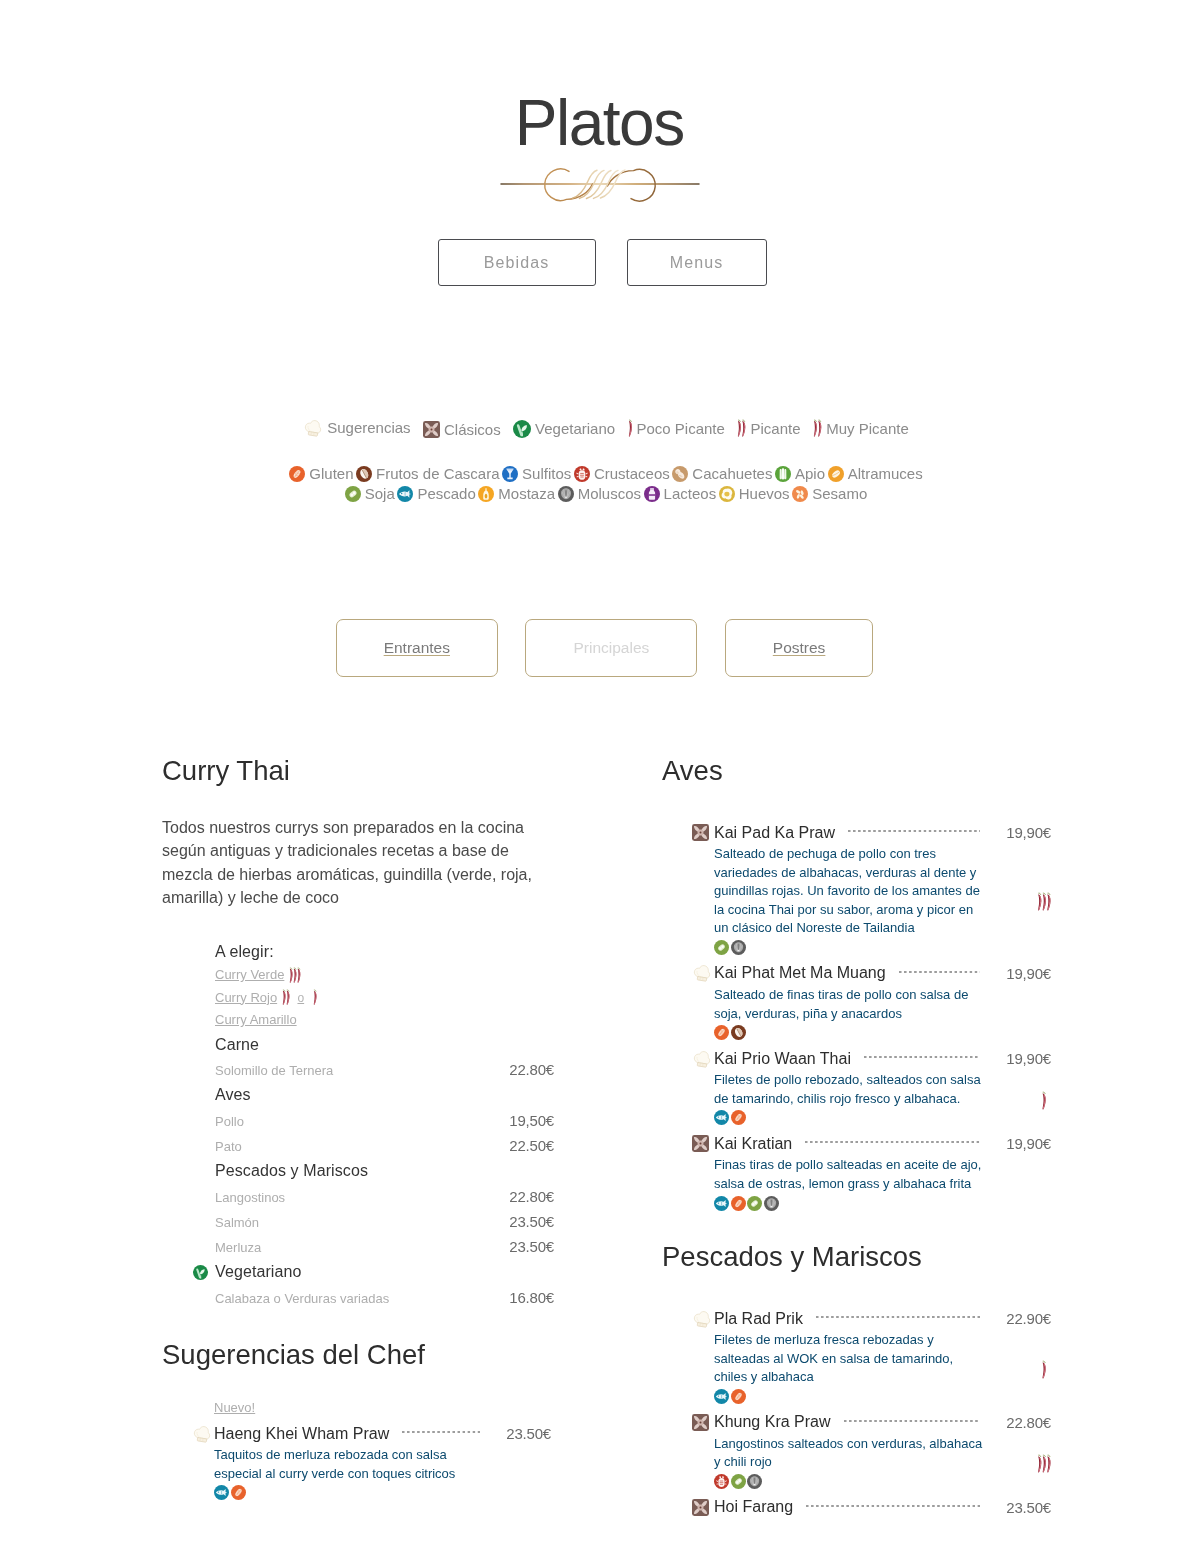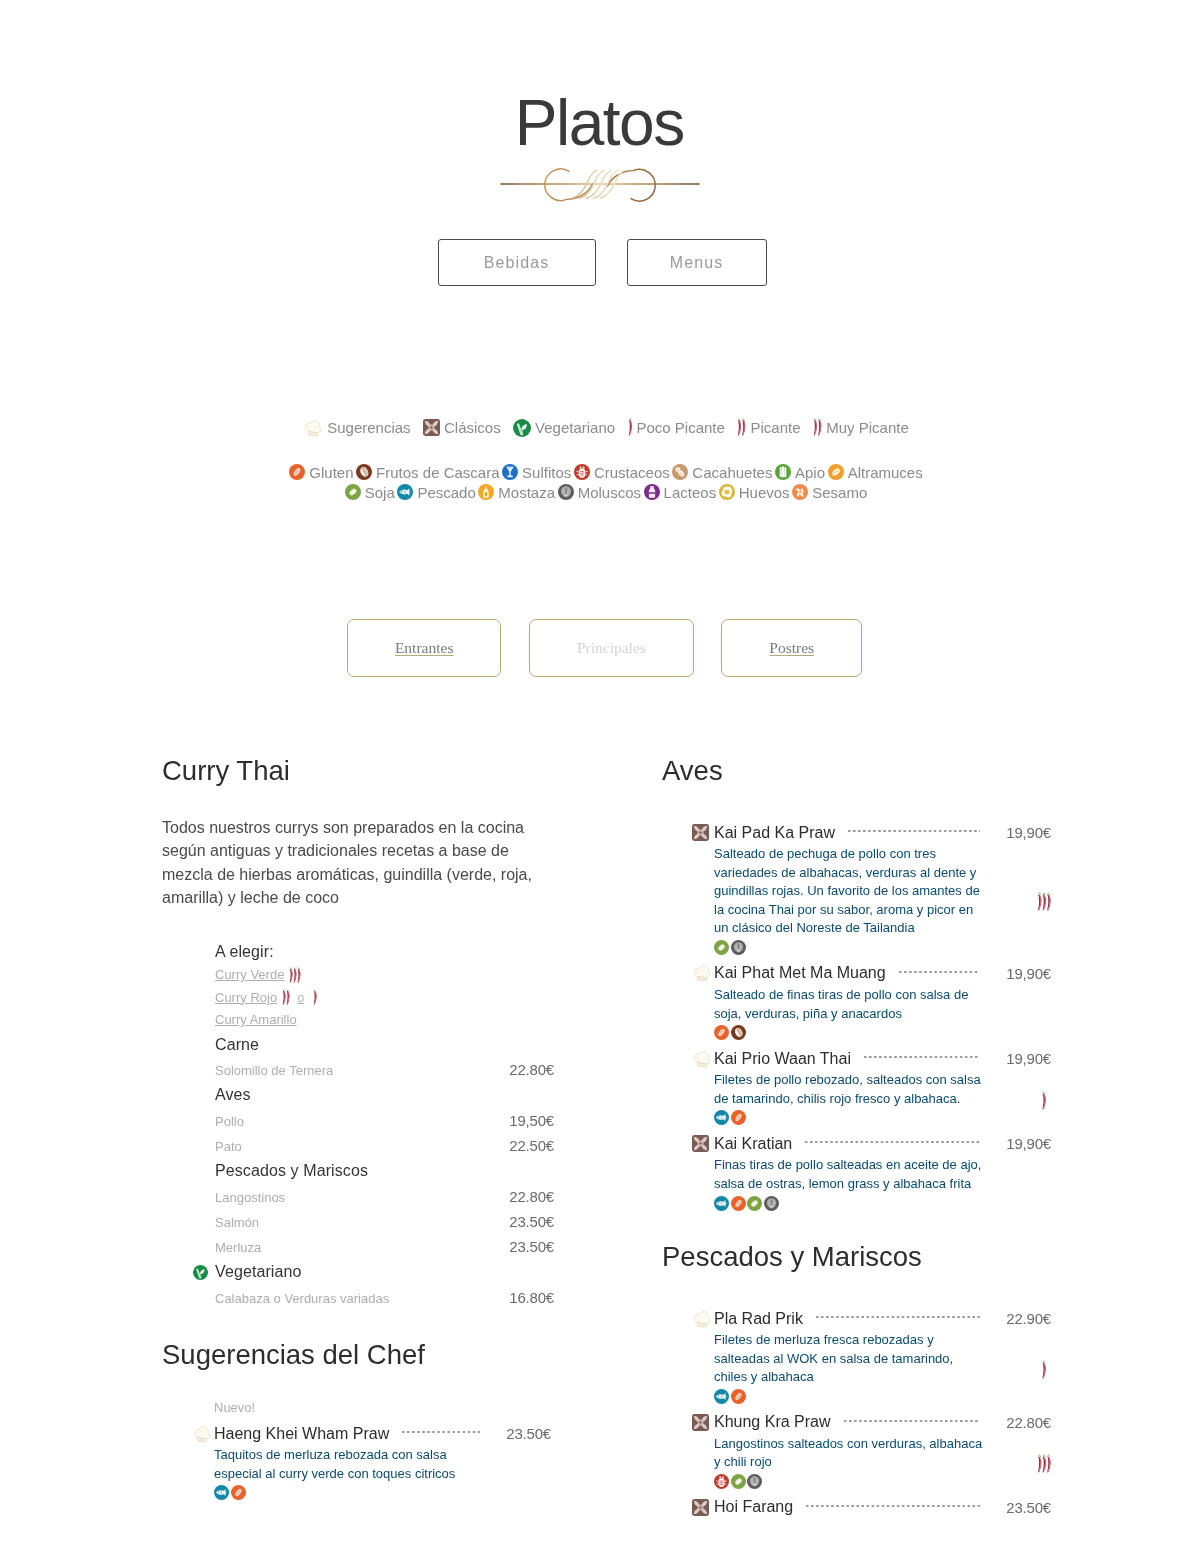--- a/index.html
+++ b/index.html
@@ -21,34 +21,34 @@
   .nav-btn{
     border:1px solid #4a4b4f;border-radius:3px;background:#fff;
     height:47px;display:flex;align-items:center;justify-content:center;
     font-size:16px;color:#9a9a9a;letter-spacing:1.1px;cursor:pointer;
   }
   .nav-btn.w1{width:158px;}
   .nav-btn.w2{width:140px;}
 
   
   .legend{position:absolute;left:0;right:0;top:417.5px;text-align:center;color:#8b8b8b;font-size:15px;}
-  .legend-row{display:flex;justify-content:center;align-items:center;flex-wrap:nowrap;height:20px;margin-left:12px;}
+  .legend-row{display:flex;justify-content:center;align-items:flex-end;flex-wrap:nowrap;height:20px;margin-left:12px;}
   .legend-row.r1{margin-bottom:24.9px;}
   .legend-row.r2{margin-bottom:0px;}
   .legend-item{display:inline-flex;align-items:center;white-space:nowrap;}
   .legend-item .lbl{margin-left:4px;}
   .legend-row.r2 .legend-item,.legend-row.r3 .legend-item{margin-right:2.6px;}
   .legend-row.r2 .legend-item:last-child,.legend-row.r3 .legend-item:last-child{margin-right:0;}
   .legend-row.r1 .legend-item{margin-right:12.4px;}
   .legend-row.r1 .legend-item:last-child{margin-right:0;}
   .ico{display:inline-flex;align-items:center;justify-content:center;vertical-align:middle;flex:none;}
   .legend-note{position:absolute;left:0;right:0;top:103.5px;font-size:15px;color:#8b8b8b;letter-spacing:0;line-height:18px;}
 
   
-  .tabs{position:absolute;left:9px;right:0;top:618.5px;display:flex;justify-content:center;gap:27.5px;font-family:Liberation Serif, serif;}
+  .tabs{position:absolute;left:9px;right:0;top:618.5px;display:flex;justify-content:center;gap:27.5px;}
   .tab{
     height:58px;padding:0 47px;border:1px solid #b9a87e;border-radius:7px;
     display:flex;align-items:center;justify-content:center;
     font-size:15.5px;letter-spacing:0;cursor:pointer;background:#fff;
   }
   .tab a{color:#7a7a7a;text-decoration:underline;text-decoration-color:#b9a87e;text-underline-offset:2px;text-decoration-thickness:1px;}
   .tab.current{color:#d5d5d5;}
 
   
   .columns{position:absolute;left:0;top:0px;width:1200px;height:900px;}
@@ -74,21 +74,21 @@
   .dishes{margin-left:30px;margin-top:38px;position:relative;width:359px;}
   .dish{position:relative;margin-bottom:8px;}
   .dish-head{display:flex;align-items:center;height:21px;}
   .dish-head .ico{flex:none;width:22px !important;justify-content:flex-start;margin-right:0;}
   .dish-name{font-size:16px;color:#2d2d2d;white-space:nowrap;letter-spacing:0px;}
   .leader{flex:1 1 auto;height:2px;margin:0 26px 3px 13px;min-width:14px;background-image:radial-gradient(circle at 1.1px 1px, #9d9d9d 1.15px, transparent 1.25px);background-size:5.05px 2px;background-repeat:repeat-x;}
   .dish-price{font-size:15px;color:#6a6a6a;white-space:nowrap;flex:none;letter-spacing:-.2px;}
   .dish-desc{font-size:13px;color:#0c4a6e;line-height:18.6px;margin:2px 0 0 22px;width:272px;}
   .dish-allerg{margin:2px 0 0 22px;display:flex;gap:1.5px;height:15px;align-items:center;}
   .dish-chili{position:absolute;right:7px;top:calc(50% + 14px);transform:translate(50%,-50%);}
-  .newtag{font-size:13px;color:#aeaeae;margin-left:22px;line-height:18.6px;height:24px;position:relative;top:-0.5px;}
+  .newtag{font-size:13px;color:#aeaeae;margin-left:22px;line-height:18.6px;height:24px;position:relative;top:-0.5px;text-decoration:underline;}
 </style>
 </head>
 <body>
 
 <div class="page">
 
   <div class="hero">
     <h1 class="hero-title">Platos</h1>
     <svg class="ornament" width="200" height="44" viewBox="0 0 200 44">
       <defs>

